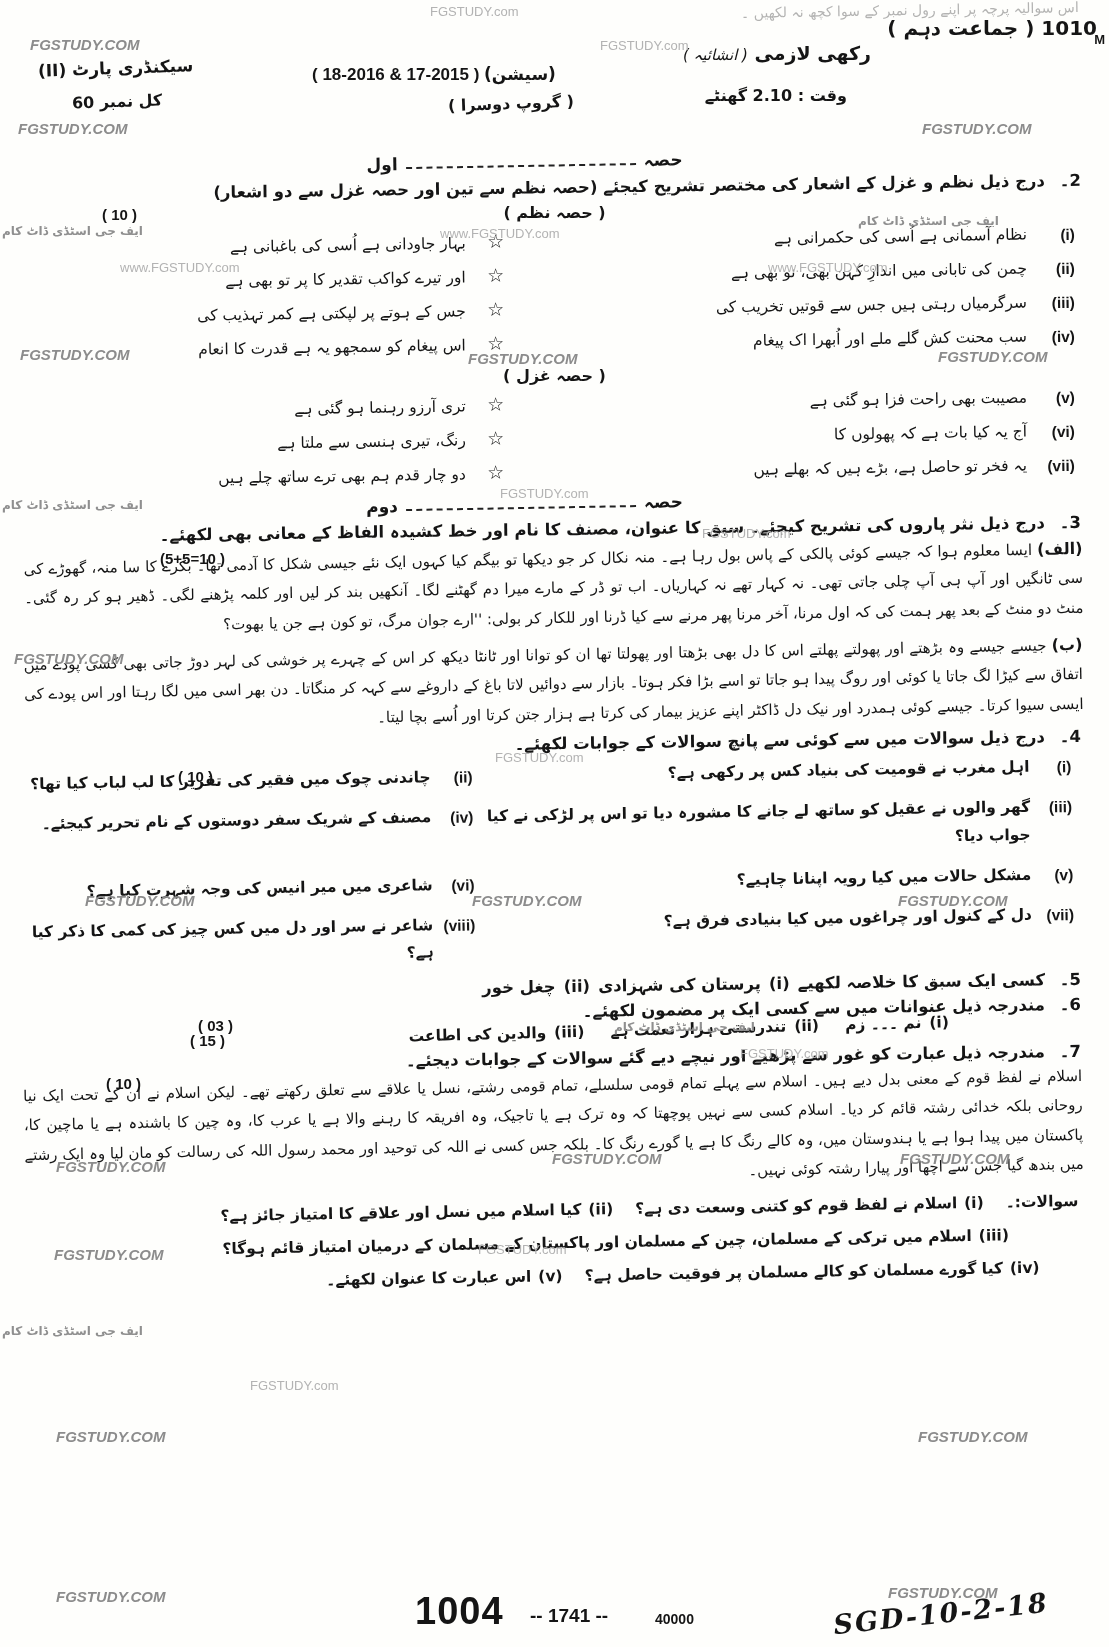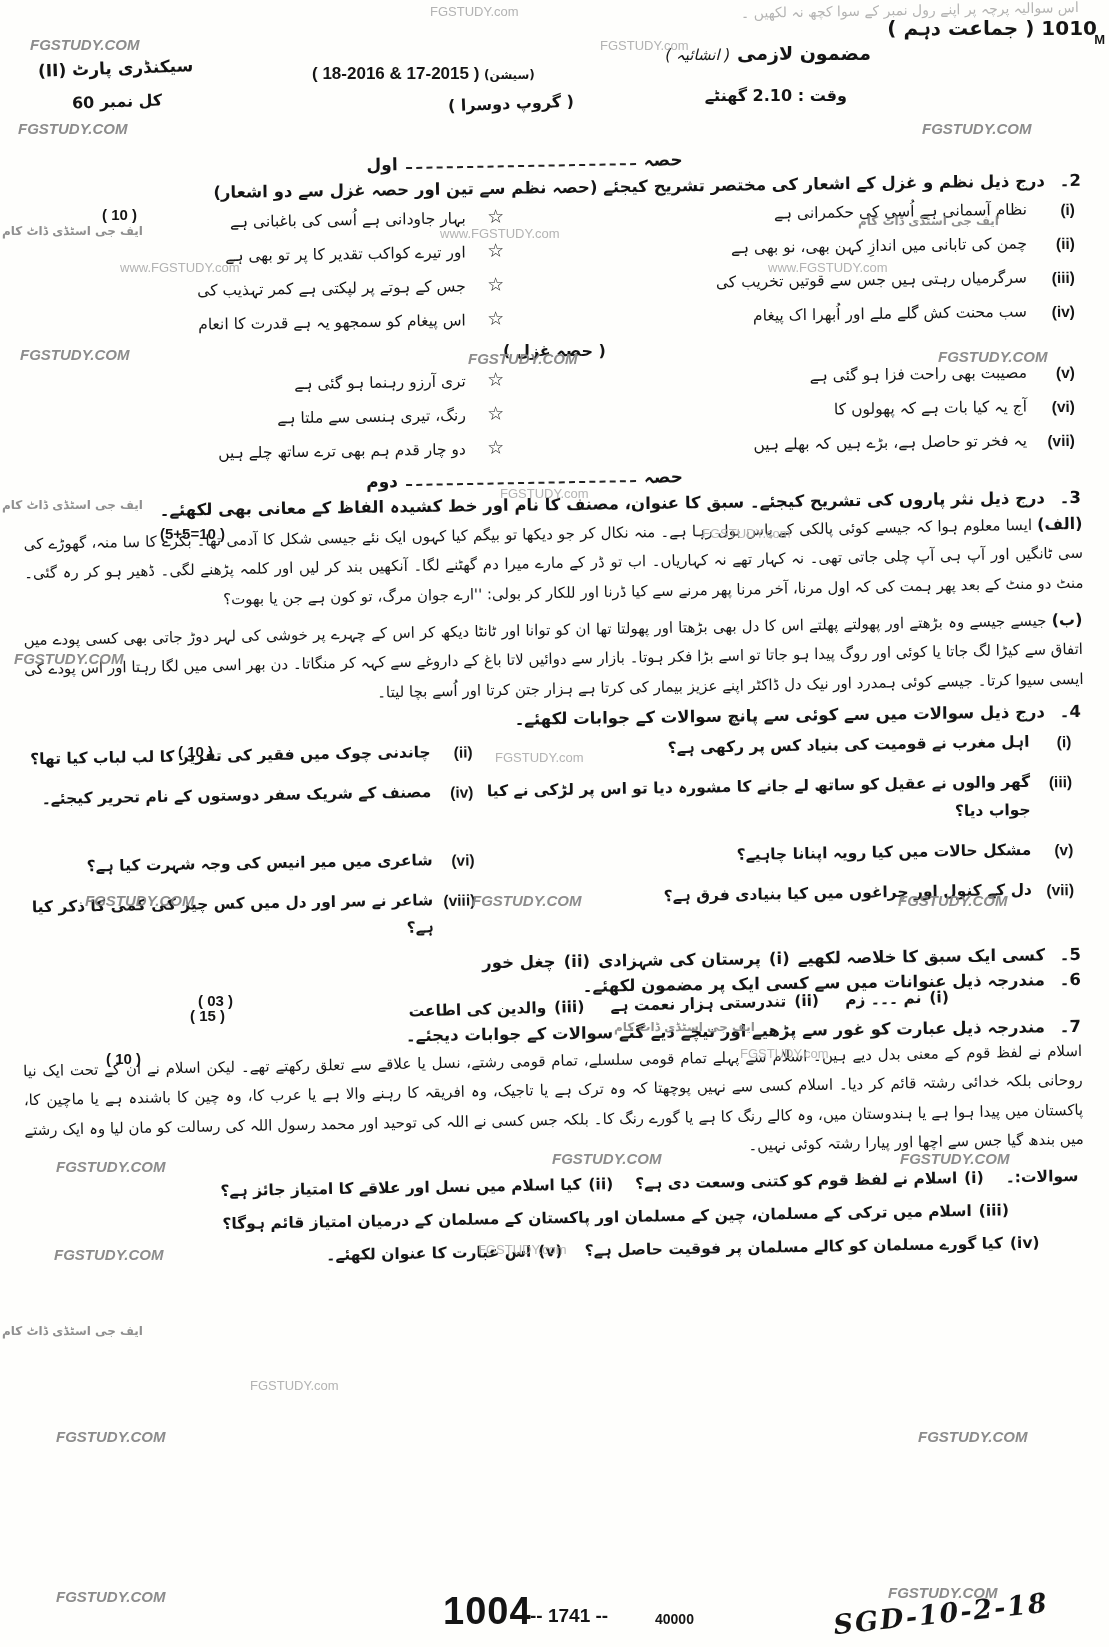--- a/index.html
+++ b/index.html
@@ -21,21 +21,21 @@
             opacity:.55;transform:rotate(-1deg);white-space:nowrap;}
   .code-line{position:absolute;top:16px;right:12px;direction:rtl;font-weight:bold;font-size:20px;white-space:nowrap;}
   .subj-line{position:absolute;top:42px;right:238px;direction:rtl;font-weight:bold;font-size:19px;white-space:nowrap;}
   .subj-type{font-size:15px;font-weight:normal;font-style:italic;}
   .m-mark{position:absolute;top:32px;right:4px;font-family:"Liberation Sans",sans-serif;font-weight:bold;font-size:13px;}
   .time-line{position:absolute;top:86px;right:262px;direction:rtl;font-weight:bold;font-size:16px;}
   .part-line{position:absolute;top:58px;left:38px;direction:rtl;font-weight:bold;font-size:17px;transform:rotate(-2deg);}
   .total-line{position:absolute;top:92px;left:72px;direction:rtl;font-weight:bold;font-size:16px;transform:rotate(-2deg);}
   .session-line{position:absolute;top:64px;left:312px;font-family:"Liberation Sans",sans-serif;
                 font-weight:bold;font-size:17px;direction:rtl;white-space:nowrap;}
-  .session-word{font-family:"DejaVu Sans",sans-serif;font-size:12px;margin-top:38px;}
+  .session-word{font-family:"DejaVu Sans",sans-serif;font-size:17px;margin-top:38px;}
   .group-line{position:absolute;top:94px;left:448px;direction:rtl;font-weight:bold;font-size:16px;transform:rotate(-2deg);}
   
   .sec-div{display:flex;direction:rtl;align-items:center;justify-content:center;gap:8px;
            font-weight:bold;font-size:17px;margin:4px 120px 6px 60px;transform:rotate(-1deg);}
   .sec-dash{width:230px;border-bottom:2px dashed #222;height:2px;transform:translateY(3px);}
   
   .content{position:absolute;top:148px;left:0;right:0;padding:0 10px;}
   .qblock{position:relative;direction:rtl;}
   .qhead{display:flex;direction:rtl;gap:8px;font-weight:bold;font-size:16.5px;
          margin:6px 18px 4px 40px;transform:rotate(-0.8deg);}
@@ -66,21 +66,21 @@
   
   .q7questions{direction:rtl;margin:2px 20px 0 40px;font-weight:bold;font-size:15.5px;line-height:2.0;
                transform:rotate(-1deg);}
   .q7line{display:flex;direction:rtl;gap:22px;flex-wrap:wrap;margin-bottom:2px;}
   .q7q{display:flex;direction:rtl;gap:7px;}
   .indent1{margin-right:70px;}
   .indent2{margin-right:40px;}
   
   .footer{position:absolute;bottom:8px;left:0;right:0;height:58px;}
   .f-code{position:absolute;left:415px;bottom:6px;font-family:"Liberation Sans",sans-serif;
-          font-weight:bold;font-size:38px;letter-spacing:1px;margin-left:28px;}
+          font-weight:bold;font-size:38px;letter-spacing:1px;}
   .f-mid{position:absolute;left:530px;bottom:12px;font-family:"Liberation Sans",sans-serif;
          font-weight:bold;font-size:19px;}
   .f-count{position:absolute;left:655px;bottom:12px;font-family:"Liberation Sans",sans-serif;
            font-weight:bold;font-size:14px;}
   .f-hand{position:absolute;right:60px;bottom:10px;font-family:"DejaVu Serif",serif;
           font-style:italic;font-weight:bold;font-size:27px;transform:rotate(-6deg);letter-spacing:2px;}
 </style>
 </head>
 <body>
 
@@ -122,21 +122,21 @@
   <span class="wmB" style="top:1584px;left:888px">FGSTUDY.COM</span>
 
   <div class="hdr">
     <div class="scribble">اس سوالیہ پرچہ پر اپنے رول نمبر کے سوا کچھ نہ لکھیں ۔</div>
     <div class="code-line">
       <span>1010</span>
       <span>( جماعت دہم )</span>
     </div>
     <span class="m-mark">M</span>
     <div class="subj-line">
-      <span>مضمون لازمی</span>
+      <span>رکھی لازمی</span>
       <span class="subj-type">( انشائیہ )</span>
     </div>
     <div class="time-line">وقت : 2.10 گھنٹے</div>
     <div class="part-line">سیکنڈری پارٹ (II)</div>
     <div class="total-line">کل نمبر 60</div>
     <div class="session-line">
       <span class="session-word">(سیشن)</span>
       <span>( 2015-17  &amp;  2016-18 )</span>
     </div>
     <div class="group-line">( گروپ دوسرا )</div>
@@ -149,20 +149,21 @@
       <span class="sec-dash"></span>
       <span>اول</span>
     </div>
 
     <div class="qblock">
       <span class="marks" style="left:92px;top:28px">( 10 )</span>
       <div class="qhead">
         <span class="qnum">2۔</span>
         <span>درج ذیل نظم و غزل کے اشعار کی مختصر تشریح کیجئے (حصہ نظم سے تین اور حصہ غزل سے دو اشعار)</span>
       </div>
+      <div class="subhead">( حصہ نظم )</div>
 
       <div class="verse">
         <span class="v-num">(i)</span>
         <span class="v-first">نظام آسمانی ہے اُسی کی حکمرانی ہے</span>
         <span class="v-star">☆</span>
         <span class="v-second">بہار جاودانی ہے اُسی کی باغبانی ہے</span>
       </div>
       <div class="verse">
         <span class="v-num">(ii)</span>
         <span class="v-first">چمن کی تابانی میں اندازِ کہن بھی، نو بھی ہے</span>

